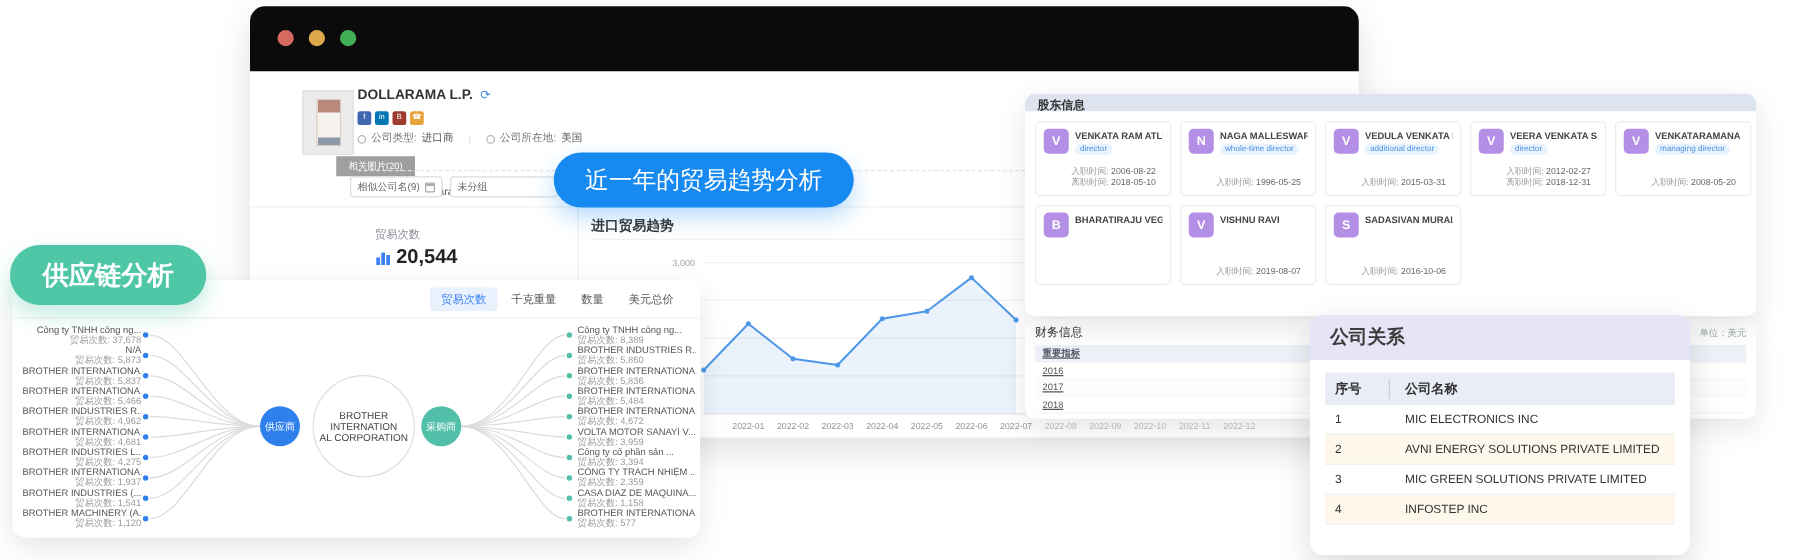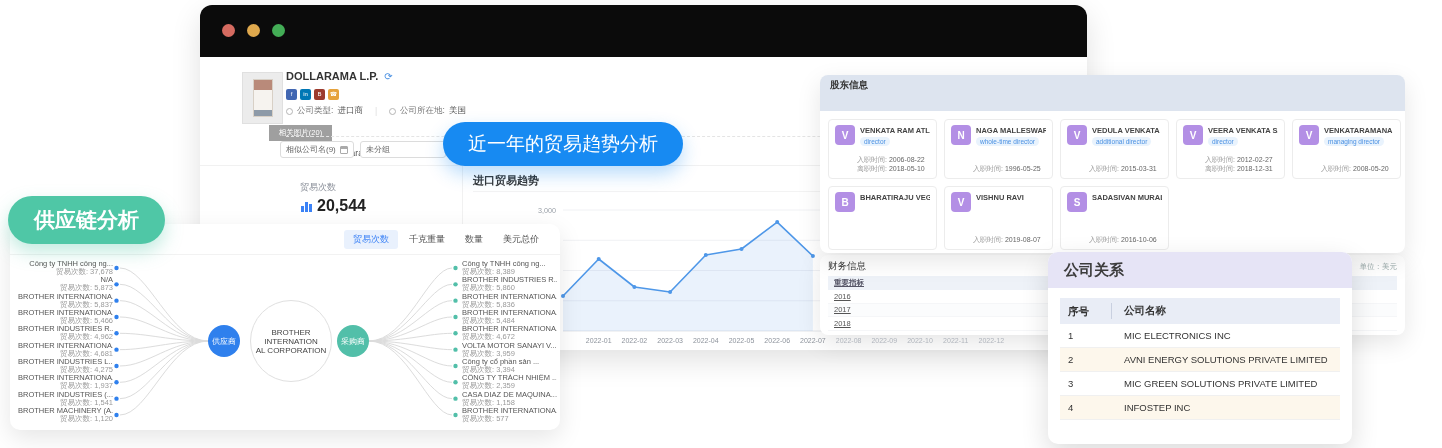--- a/index.html
+++ b/index.html
@@ -63,21 +63,21 @@
   .node { position:absolute; width:32px; height:32px; border-radius:50%; color:#fff; font-size:8px;
           display:flex; align-items:center; justify-content:center; z-index:2; }
   .node.sup { left:198px; top:101px; background:#2f80ed; }
   .node.buy { left:327px; top:101px; background:#52bfa9; }
   .center-circle { position:absolute; left:240px; top:76px; width:82px; height:82px; border-radius:50%;
                    background:#fff; border:1px solid #e0e0e0; display:flex; flex-direction:column;
                    align-items:center; justify-content:center; font-size:8px; color:#444; z-index:2; text-align:center; }
 
   .sharecard { left:820px; top:75px; width:585px; height:178px; border-radius:8px;
                box-shadow:0 8px 24px rgba(0,0,0,.10); z-index:5; }
-  .sh-header { height:36px; background:#dde4ef; border-radius:8px 8px 0 0; font-size:9.5px; font-weight:bold;
+  .sh-header { height:14px; background:#dde4ef; border-radius:8px 8px 0 0; font-size:9.5px; font-weight:bold;
                color:#333; line-height:19px; padding-left:10px; }
   .sh-grid { padding:8px; }
   .prow { display:flex; gap:7px; margin-bottom:7px; }
   .pcard { width:109px; border:1px solid #ececec; border-radius:4px; padding:5px 6px;
            display:flex; flex-direction:column; background:#fff; }
   .prow1 .pcard { height:60px; } .prow2 .pcard { height:64px; }
   .ph { display:flex; gap:5px; }
   .avatar { width:20px; height:20px; border-radius:4px; background:#b38fe5; color:#fff; font-size:10px;
             font-weight:bold; display:flex; align-items:center; justify-content:center; flex:none; }
   .pinfo { display:flex; flex-direction:column; gap:2px; min-width:0; }

